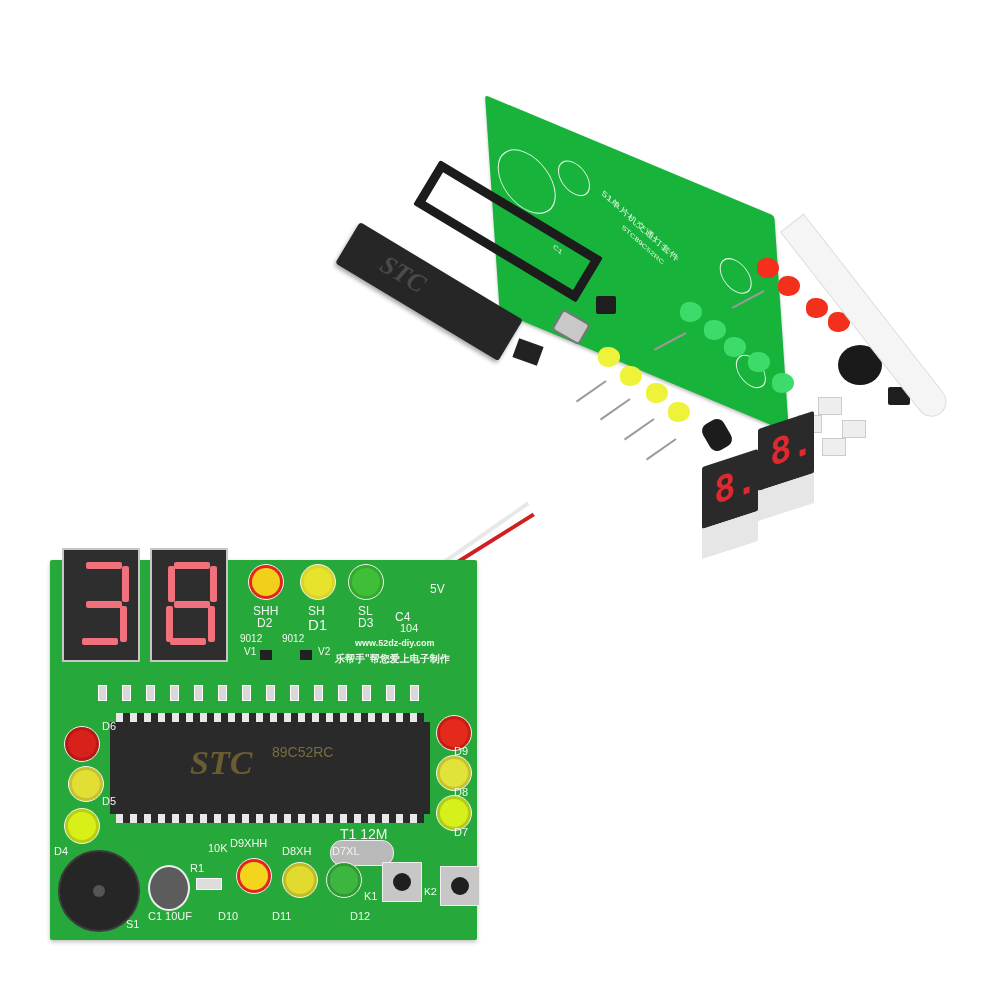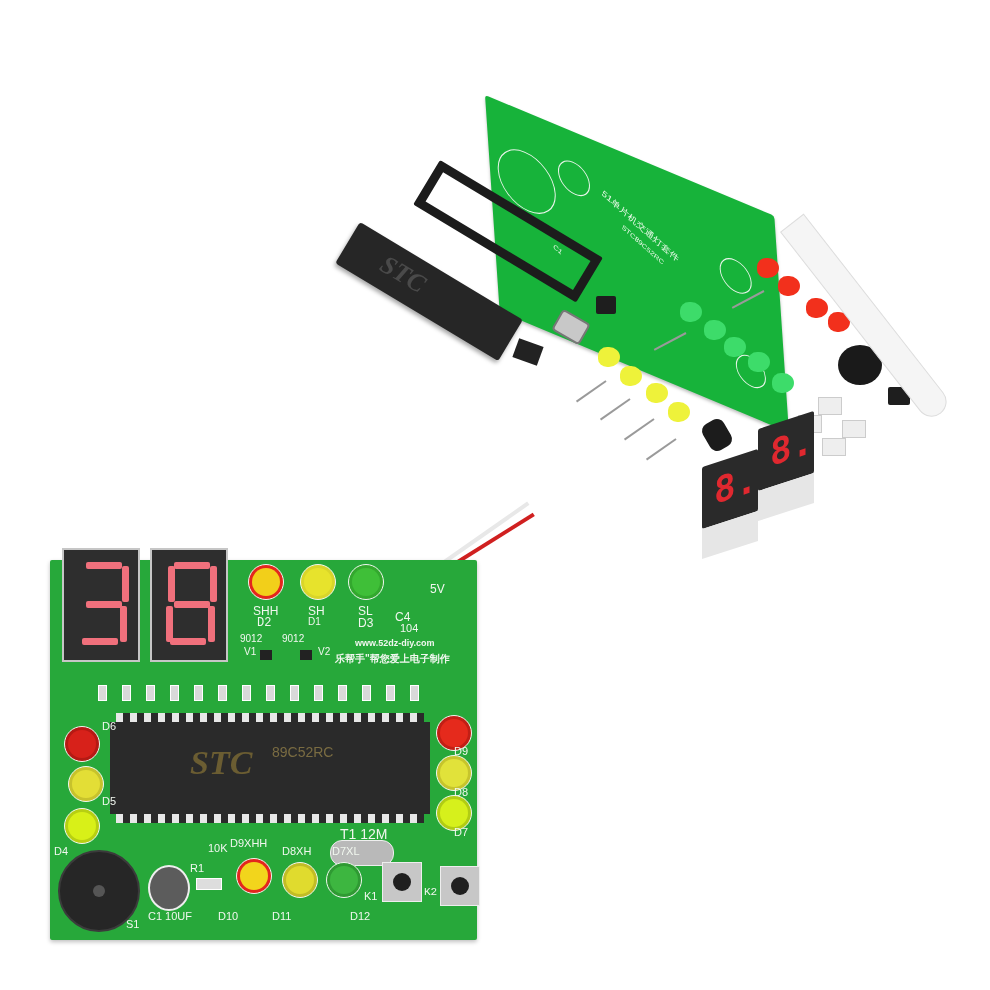--- a/index.html
+++ b/index.html
@@ -139,23 +139,23 @@
   <div class="led" style="left:198px;top:4px;width:34px;height:34px;background:#e3261d;">
       <div class="dome" style="background:#f2cf1a;"></div>
     </div>
   <div class="led" style="left:250px;top:4px;width:34px;height:34px;background:#d9d52a;">
       <div class="dome" style="background:#e7e32c;"></div>
     </div>
   <div class="led" style="left:298px;top:4px;width:34px;height:34px;background:#33a82e;">
       <div class="dome" style="background:#3fbf38;"></div>
     </div>
   <span class="silk" style="left:203px;top:44px;font-size:12px;">SHH</span>
-  <span class="silk" style="left:207px;top:56px;font-size:12px;font-family:Liberation Mono, monospace;">D2</span>
+  <span class="silk" style="left:207px;top:56px;font-size:12px;">D2</span>
   <span class="silk" style="left:258px;top:44px;font-size:12px;">SH</span>
-  <span class="silk" style="left:258px;top:56px;font-size:10px;">D1</span>
+  <span class="silk" style="left:258px;top:56px;font-size:15px;">D1</span>
   <span class="silk" style="left:308px;top:44px;font-size:12px;">SL</span>
   <span class="silk" style="left:308px;top:56px;font-size:12px;">D3</span>
 
   <span class="silk" style="left:380px;top:22px;font-size:12px;">5V</span>
   <span class="silk" style="left:345px;top:50px;font-size:12px;">C4</span>
   <span class="silk" style="left:350px;top:62px;">104</span>
   <span class="silk" style="left:305px;top:78px;font-size:9px;font-weight:bold;">www.52dz-diy.com</span>
   <span class="silk" style="left:285px;top:92px;font-size:10px;font-weight:bold;">乐帮手"帮您爱上电子制作</span>
 
   <span class="silk" style="left:190px;top:73px;font-size:10px;">9012</span>

